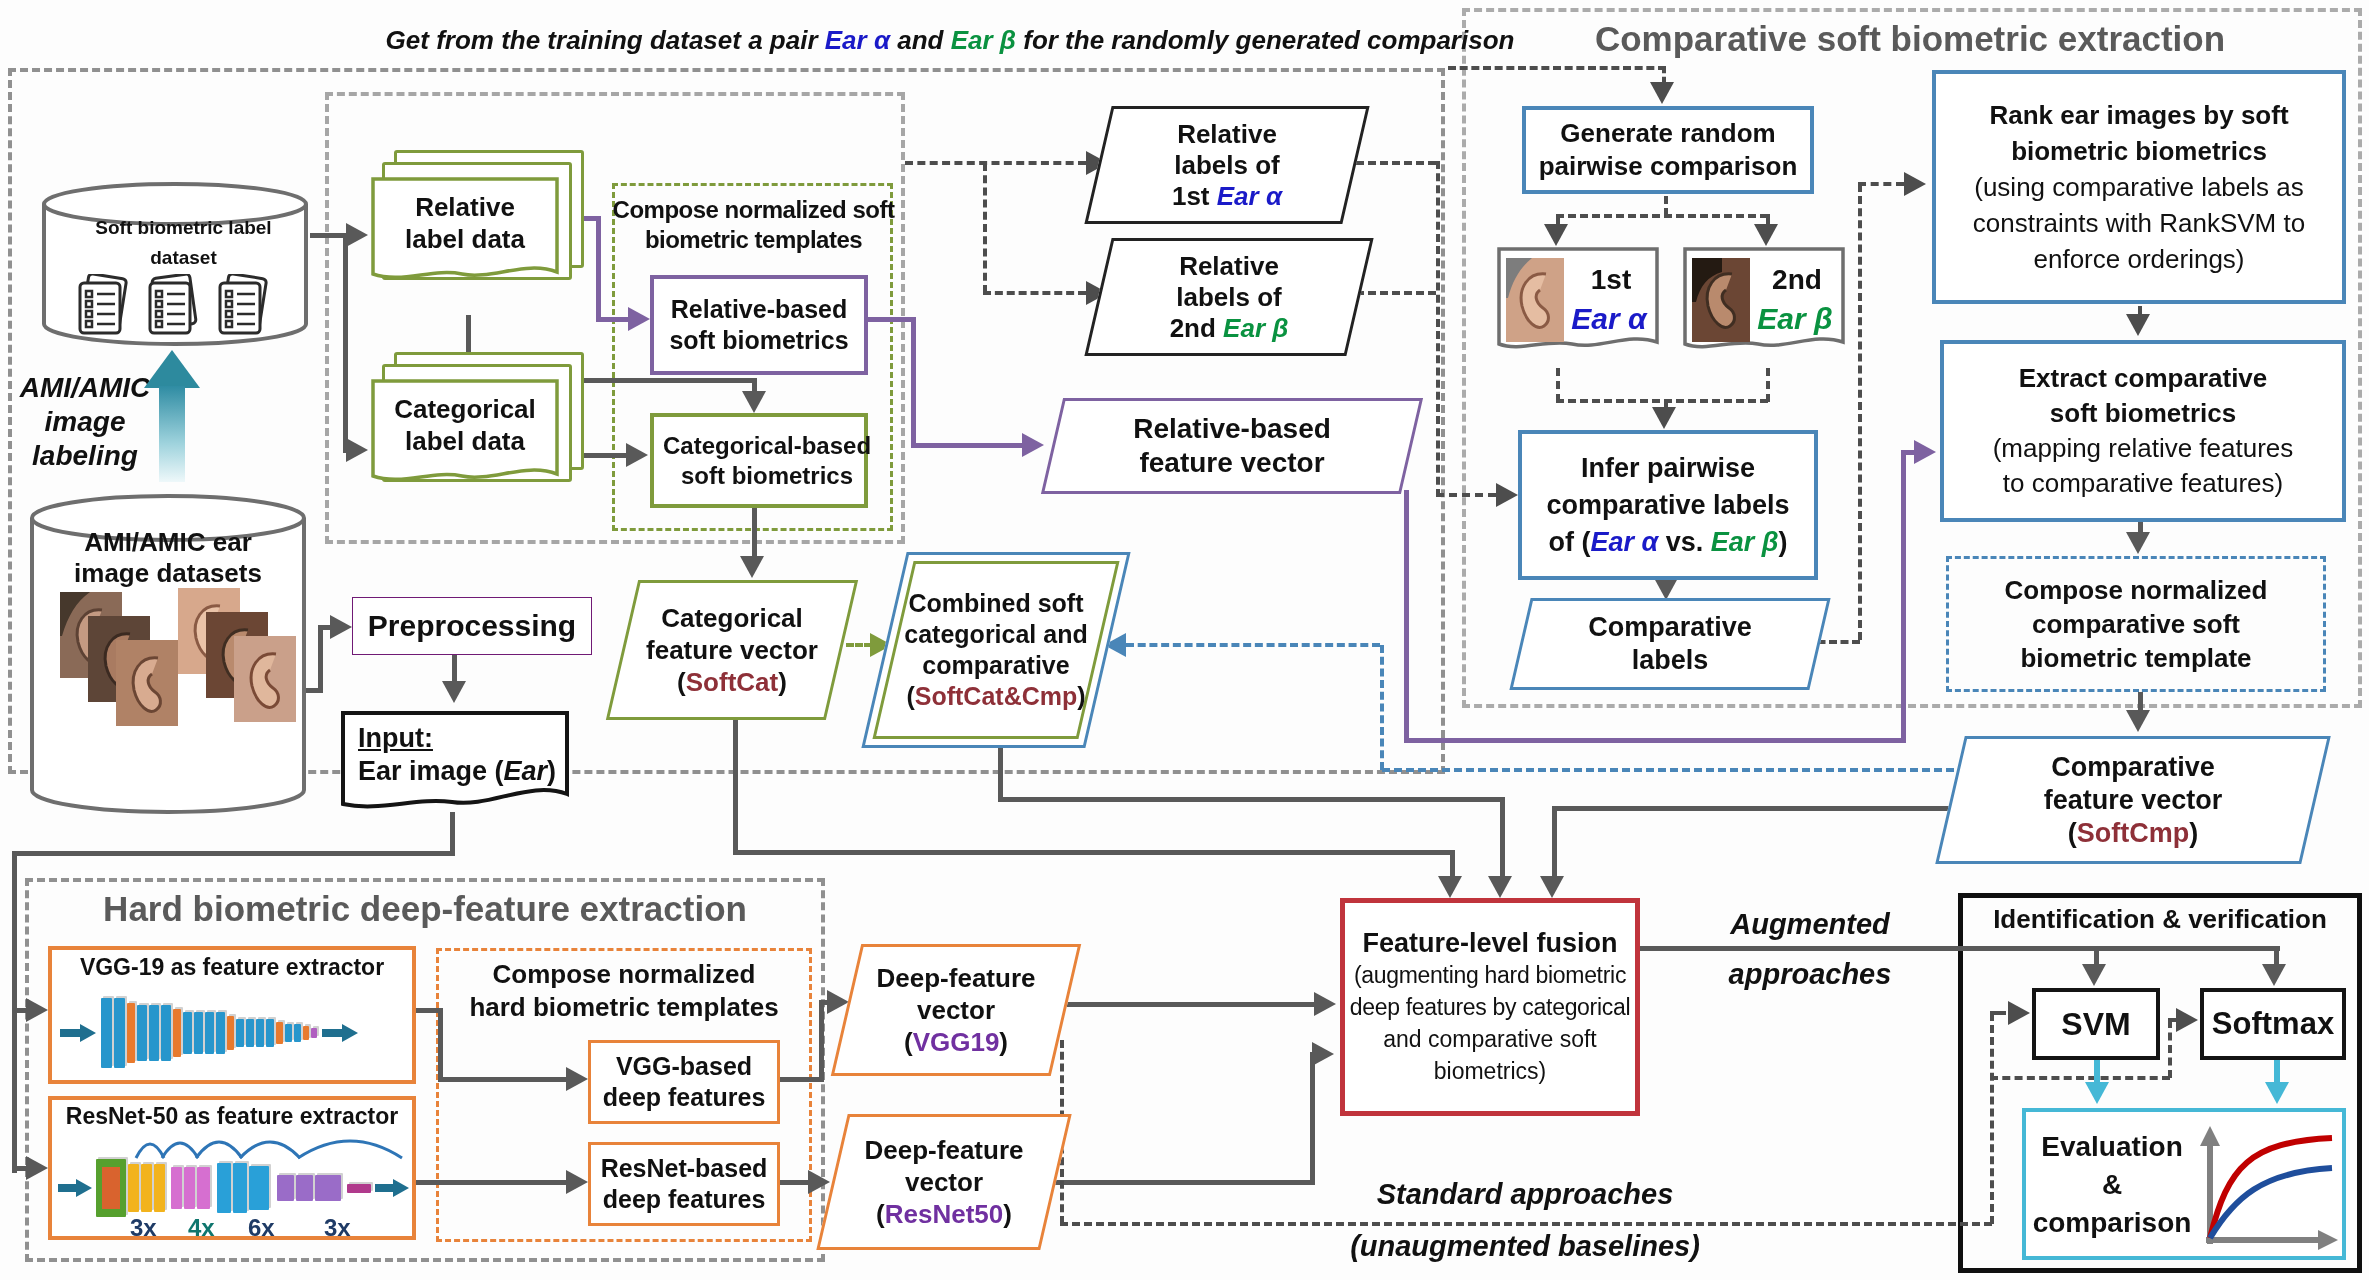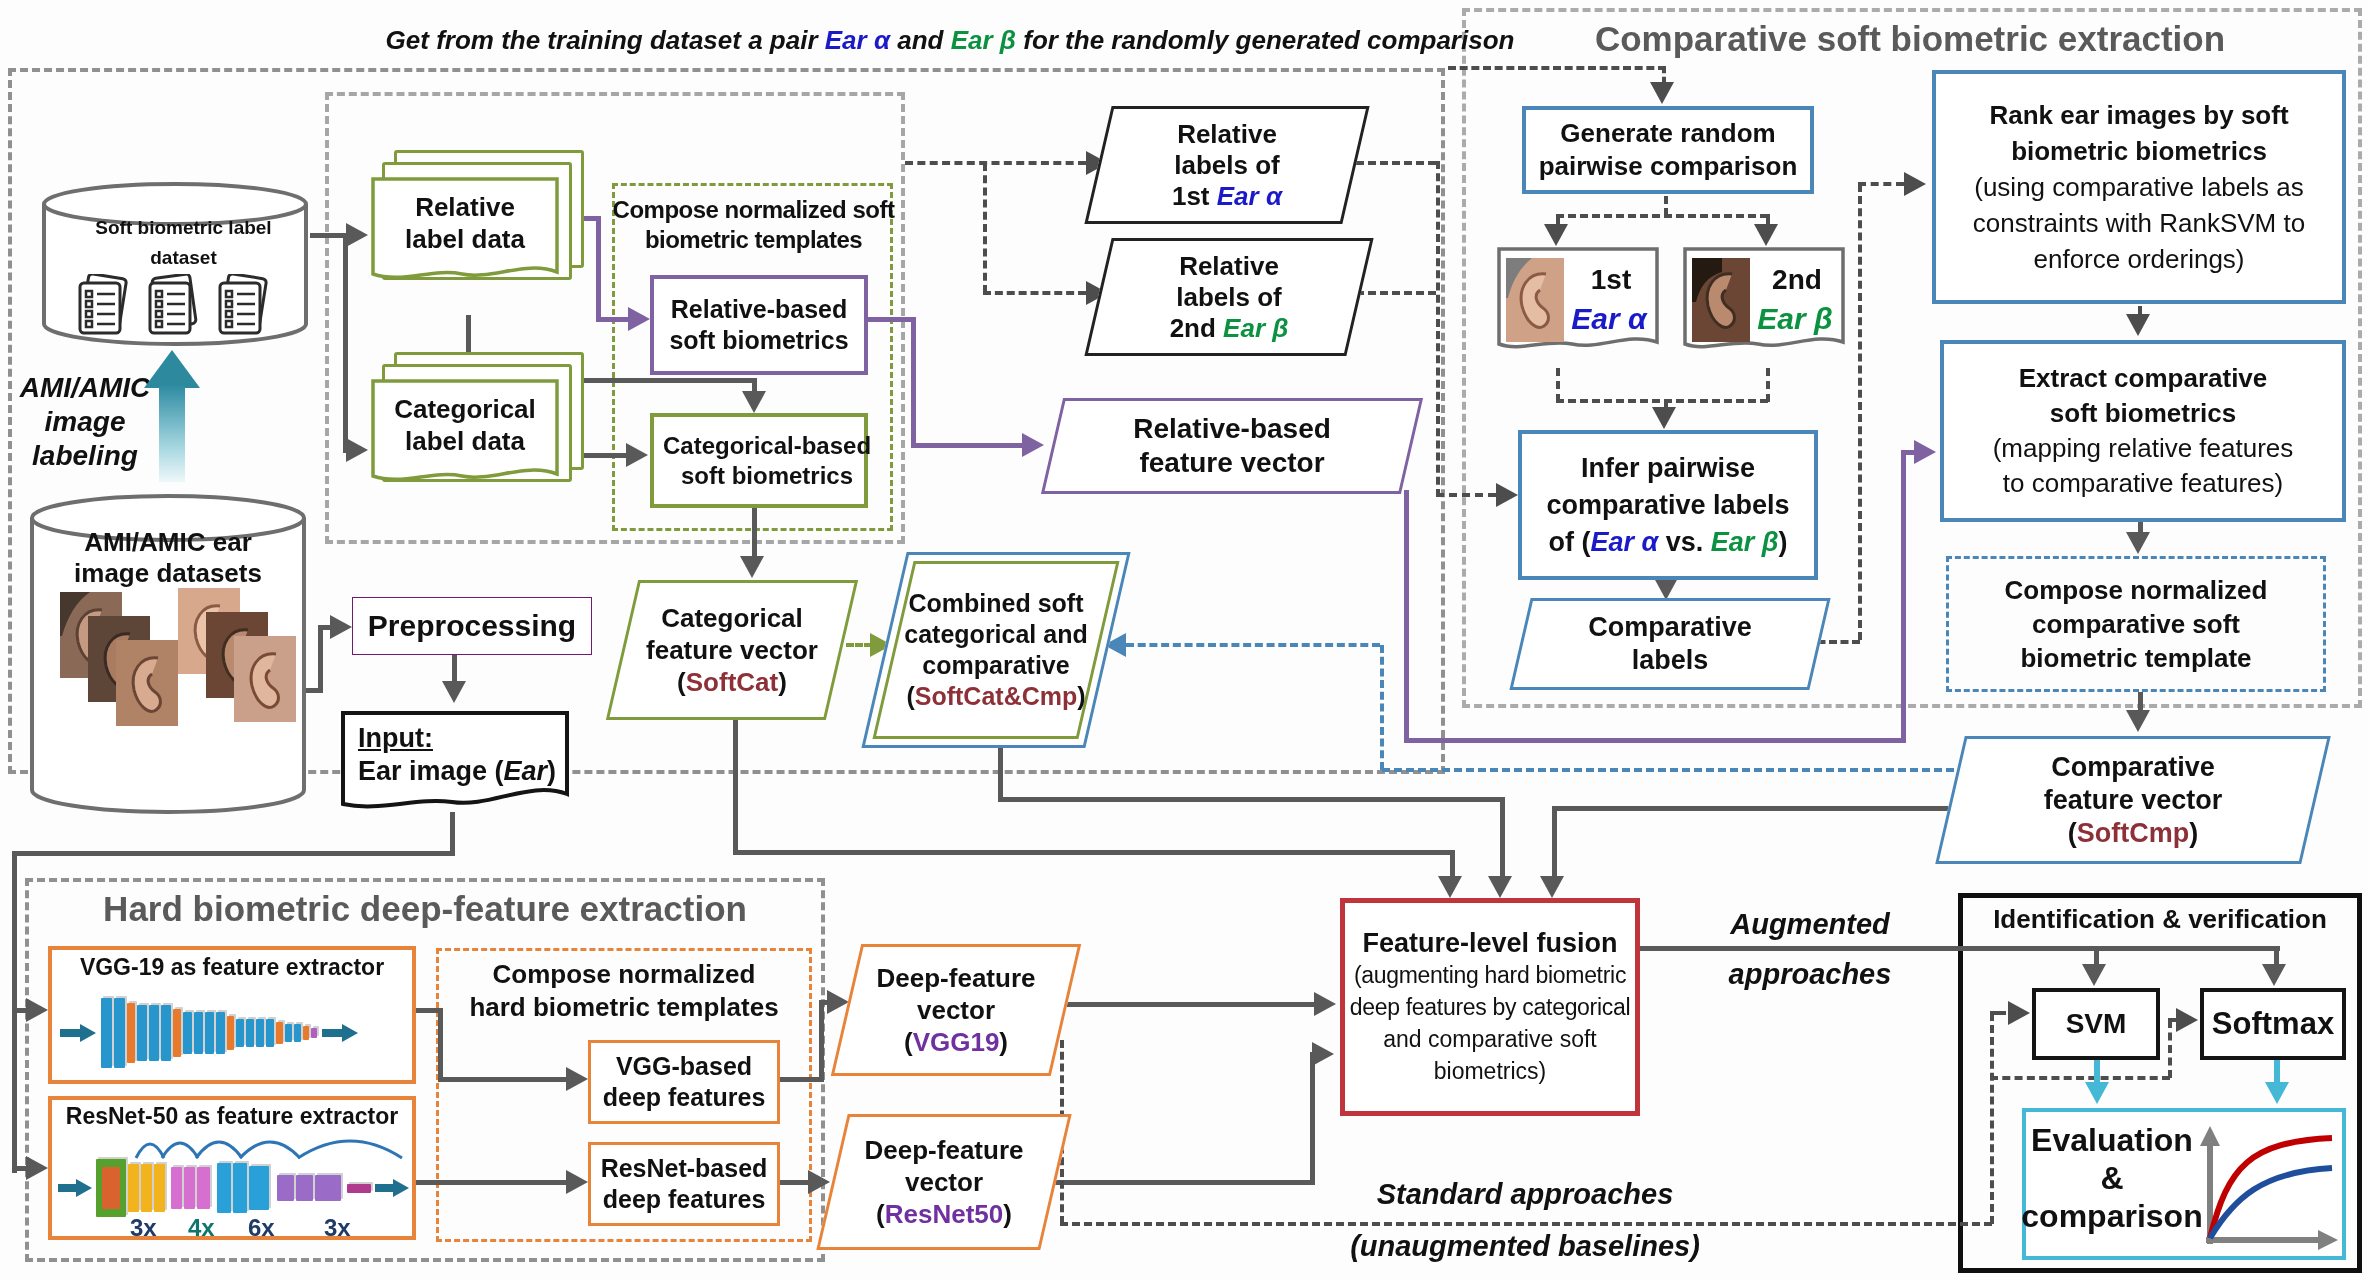--- a/index.html
+++ b/index.html
@@ -586,25 +586,25 @@
   <div class="abs ctr b i nw" style="left:1700px;top:956px;width:220px;height:36px;font-size:29px;">
     <div>approaches</div>
   </div>
   <div class="abs ctr b i nw" style="left:1360px;top:1176px;width:330px;height:36px;font-size:29px;justify-content:center;">
     <div>Standard approaches</div>
   </div>
   <div class="abs ctr b i nw" style="left:1345px;top:1228px;width:360px;height:36px;font-size:29px;">
     <div>(unaugmented baselines)</div>
   </div>
 
-  <div class="abs ctr node b nw" style="left:2032px;top:988px;width:128px;height:72px;border:4px solid #141414;font-size:28px;">SVM</div>
+  <div class="abs ctr node b nw" style="left:2032px;top:988px;width:128px;height:72px;border:4px solid #141414;font-size:32px;">SVM</div>
   <div class="abs ctr node b nw" style="left:2200px;top:988px;width:146px;height:72px;border:4px solid #141414;font-size:31px;">Softmax</div>
 
   <div class="abs node" style="left:2022px;top:1108px;width:324px;height:152px;border:4px solid #45b8d6;">
-    <div class="abs ctr b nw" style="left:6px;top:1px;width:160px;height:130px;font-size:32px;line-height:38px;">
+    <div class="abs ctr b nw" style="left:6px;top:8px;width:160px;height:130px;font-size:28px;line-height:38px;">
       <div>Evaluation</div>
       <div>&amp;</div>
       <div>comparison</div>
     </div>
     <svg class="abs" style="left:168px;top:6px;" width="150" height="138">
       <line x1="16" y1="126" x2="16" y2="24" stroke="#808080" stroke-width="6"></line>
       <polygon points="16,8 6,28 26,28" fill="#808080"></polygon>
       <line x1="12" y1="122" x2="128" y2="122" stroke="#808080" stroke-width="6"></line>
       <polygon points="144,122 124,112 124,132" fill="#808080"></polygon>
       <path d="M16,120 C34,48 56,24 138,20" fill="none" stroke="#c00000" stroke-width="6"></path>

